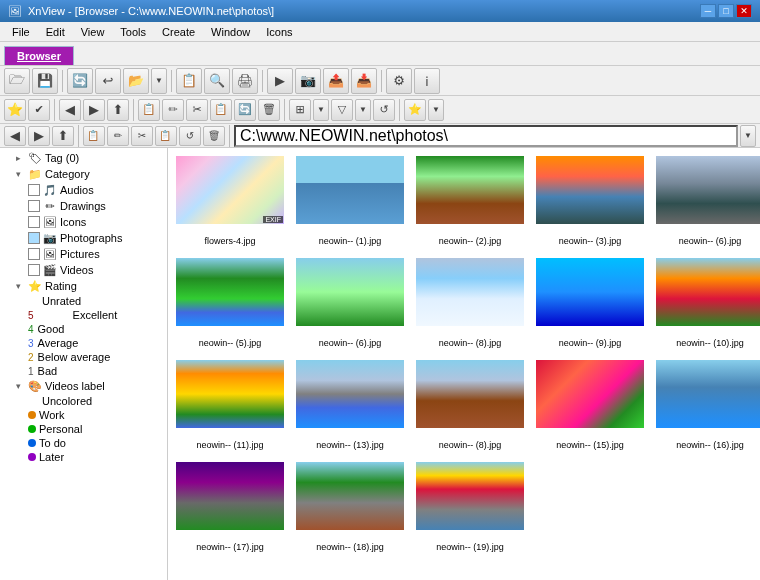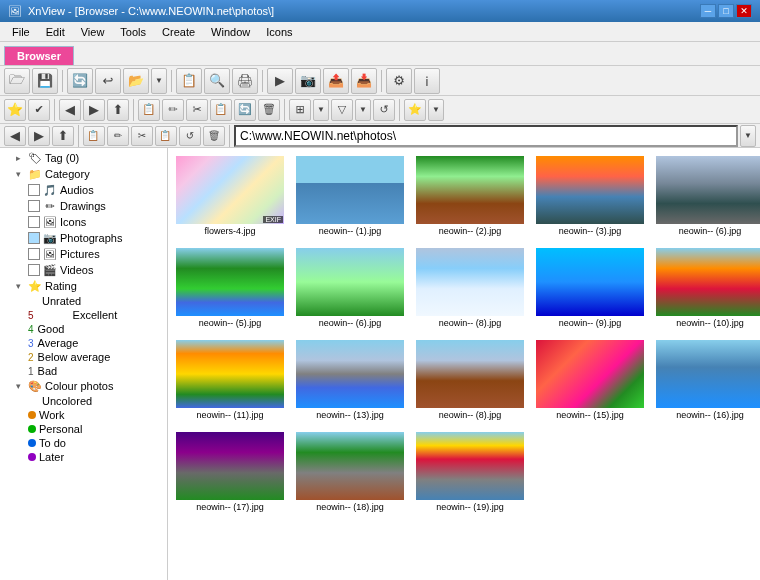--- a/index.html
+++ b/index.html
@@ -11,32 +11,32 @@
     #title-bar-controls { display: flex; gap: 2px; }
     .title-btn { width: 16px; height: 14px; background: #5ba3e8; border: 1px solid #3a7ab8; color: white; font-size: 9px; cursor: pointer; display: flex; align-items: center; justify-content: center; }
 
     
     #menu-bar { background: #f0f0f0; height: 20px; display: flex; align-items: center; padding: 0 4px; border-bottom: 1px solid #ccc; }
     .menu-item { padding: 2px 8px; font-size: 11px; cursor: pointer; }
 
     
     #tab-bar { background: #f0f0f0; height: 24px; display: flex; align-items: flex-end; padding: 0 4px; border-bottom: 1px solid #ccc; }
     .tab { background: #d8e4f0; border: 1px solid #a0b8d0; border-bottom: none; padding: 3px 12px; font-size: 11px; cursor: pointer; color: #333; }
-    .tab.active { background: #ec4899; color: white; font-weight: bold; }
+    .tab.active { background: #a21caf; color: white; font-weight: bold; text-decoration: underline; }
 
     
     .toolbar { background: #f0f0f0; border-bottom: 1px solid #ccc; padding: 2px 4px; display: flex; align-items: center; gap: 2px; flex-wrap: nowrap; }
     .tb-btn { width: 26px; height: 26px; background: linear-gradient(to bottom, #f8f8f8, #ddd); border: 1px solid #bbb; cursor: pointer; display: flex; align-items: center; justify-content: center; font-size: 13px; color: #444; border-radius: 2px; }
     .tb-sep { width: 1px; height: 22px; background: #bbb; margin: 0 2px; }
     .tb-dropdown { width: 16px; height: 26px; background: linear-gradient(to bottom, #f8f8f8, #ddd); border: 1px solid #bbb; cursor: pointer; display: flex; align-items: center; justify-content: center; font-size: 8px; color: #444; border-radius: 2px; }
 
     
     #nav-toolbar { background: #f0f0f0; border-bottom: 1px solid #ccc; padding: 2px 4px; display: flex; align-items: center; gap: 2px; }
     #path-bar { flex: 1; height: 22px; border: 2px inset #999; background: white; padding: 0 4px; font-size: 11px; display: flex; align-items: center; }
-    .path-text { color: #000; font-size: 12px; }
+    .path-text { color: #000; font-size: 16px; }
 
     
     #main { display: flex; height: calc(580px - 22px - 20px - 24px - 30px - 28px - 24px); }
 
     
     #sidebar { width: 168px; background: white; border-right: 1px solid #ccc; overflow-y: auto; padding: 2px 0; flex-shrink: 0; }
     .tree-item { display: flex; align-items: center; padding: 1px 4px; cursor: pointer; font-size: 11px; color: #000; }
     .tree-indent-1 { padding-left: 16px; }
     .tree-indent-2 { padding-left: 28px; }
     .tree-expand { width: 10px; font-size: 9px; color: #666; margin-right: 2px; }
@@ -61,21 +61,21 @@
     #content { flex: 1; background: white; overflow-y: scroll; position: relative; }
     #content::-webkit-scrollbar { width: 14px; }
     #content::-webkit-scrollbar-track { background: #f0f0f0; }
     #content::-webkit-scrollbar-thumb { background: #bbb; border: 2px solid #f0f0f0; }
 
     
     #thumb-grid { display: grid; grid-template-columns: repeat(5, 1fr); padding: 4px; gap: 4px; }
     .thumb-item { display: flex; flex-direction: column; align-items: center; cursor: pointer; padding: 3px; border: 1px solid transparent; }
     .thumb-item.selected { background: #cce0ff; border-color: #0078d7; }
     .thumb-img { width: 108px; height: 68px; background: #888; display: flex; align-items: center; justify-content: center; overflow: hidden; position: relative; }
-    .thumb-label { font-size: 9px; color: #000; text-align: center; margin-top: 2px; max-width: 108px; overflow: hidden; white-space: nowrap; text-overflow: ellipsis; }
+    .thumb-label { font-size: 9px; color: #000; text-align: center; margin-top: 12px; max-width: 108px; overflow: hidden; white-space: nowrap; text-overflow: ellipsis; }
     .exif-badge { position: absolute; bottom: 1px; right: 1px; background: rgba(0,0,0,0.6); color: white; font-size: 7px; padding: 0 2px; }
 
     
     .img-flowers { background: linear-gradient(135deg, #ff9dd4 0%, #f6c8e8 20%, #b8e0ff 40%, #ffecb3 60%, #d4f0c0 80%, #c8b0ff 100%); }
     .img-castle-reflect { background: linear-gradient(180deg, #87ceeb 0%, #87ceeb 40%, #4682b4 40%, #5a9fd4 100%); }
     .img-forest { background: linear-gradient(180deg, #228b22 0%, #90ee90 30%, #8b4513 70%, #a0522d 100%); }
     .img-town-dusk { background: linear-gradient(180deg, #ff8c00 0%, #ff6347 30%, #4682b4 60%, #2f4f4f 100%); }
     .img-castle-lake { background: linear-gradient(180deg, #b0c4de 0%, #778899 40%, #2f4f4f 70%, #696969 100%); }
     .img-river-trees { background: linear-gradient(180deg, #87ceeb 0%, #228b22 30%, #32cd32 60%, #4169e1 80%, #1e90ff 100%); }
     .img-green-field { background: linear-gradient(180deg, #87ceeb 0%, #98fb98 50%, #228b22 100%); }
@@ -259,21 +259,21 @@
       <span style="margin-left:4px;">Below average</span>
     </div>
     <div class="tree-item tree-indent-2">
       <span class="rating-1">1</span>
       <span style="margin-left:4px;">Bad</span>
     </div>
 
     <div class="tree-item tree-indent-1">
       <span class="tree-expand">▾</span>
       <span class="tree-icon">🎨</span>
-      <span>Colour photos</span>
+      <span>Videos label</span>
     </div>
     <div class="tree-item tree-indent-2">
       <span style="width:14px;display:inline-block;"></span>
       <span>Uncolored</span>
     </div>
     <div class="tree-item tree-indent-2">
       <span class="color-dot" style="background:#e08000;"></span>
       <span>Work</span>
     </div>
     <div class="tree-item tree-indent-2">

